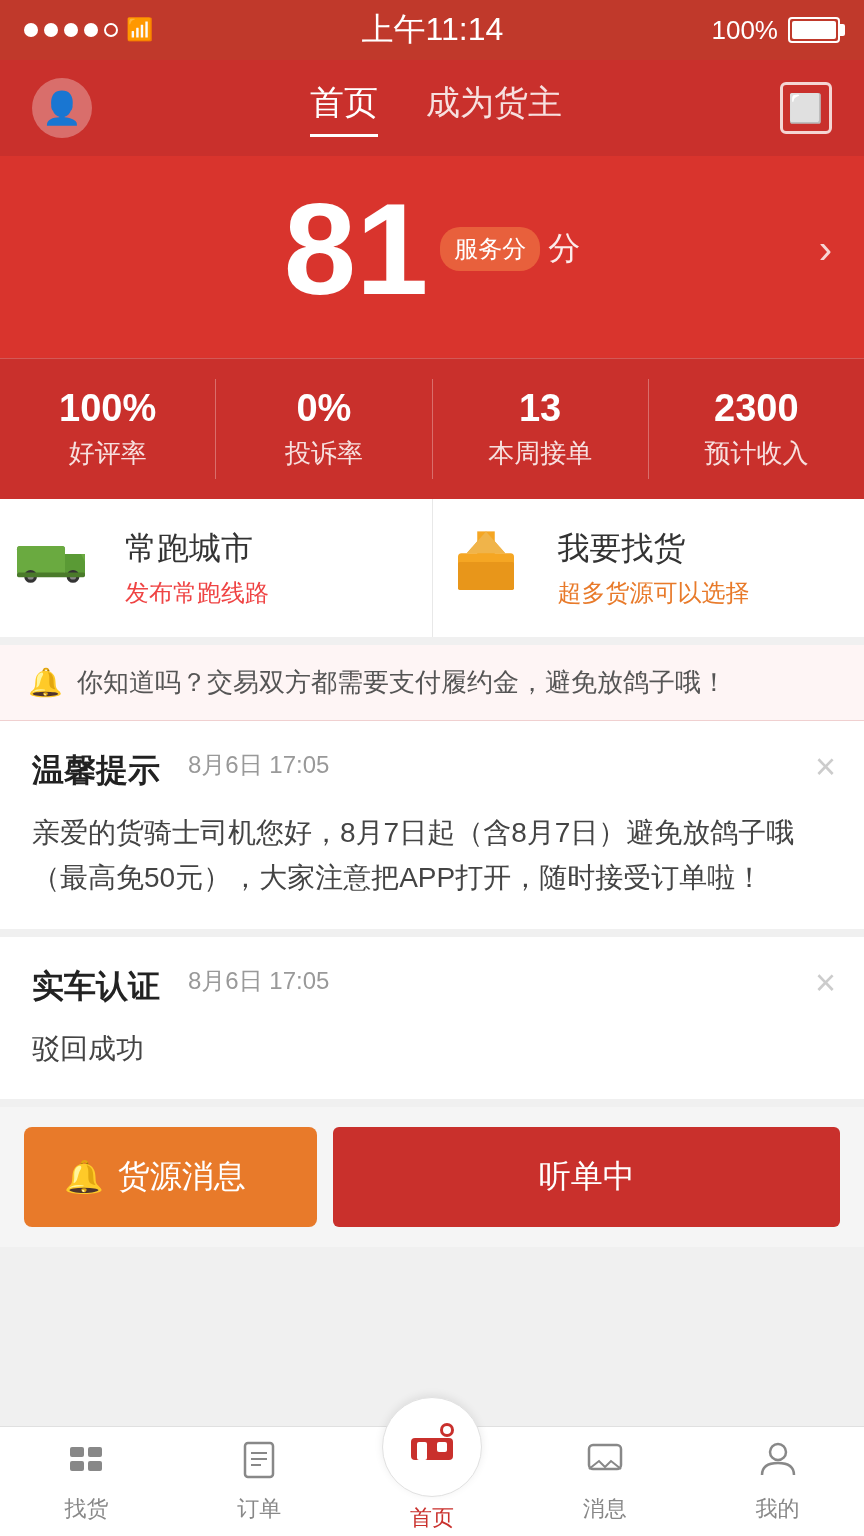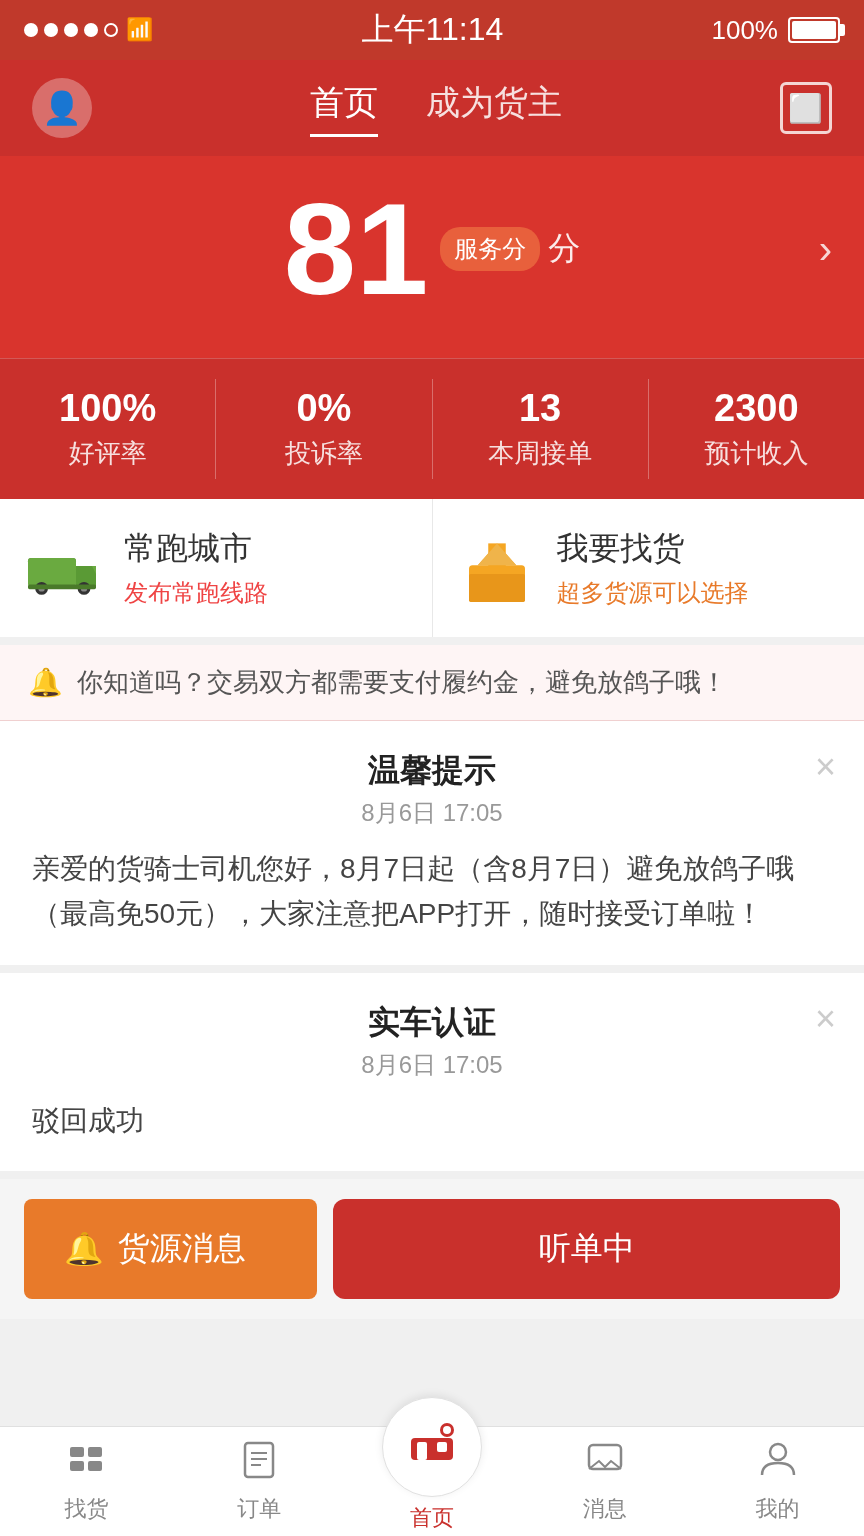--- a/index.html
+++ b/index.html
@@ -149,24 +149,24 @@
 
     
     .feature-row {
       background: white;
       display: flex;
       border-bottom: 8px solid #f0f0f0;
     }
     .feature-item {
       flex: 1;
       display: flex;
-      align-items: flex-end;
-      padding: 28px 24px;
-      cursor: pointer;
-      gap: 20px;
+      align-items: flex-start;
+      padding: 28px 13px;
+      cursor: pointer;
+      gap: 32px;
     }
     .feature-item:first-child { border-right: 1px solid #e8e8e8; }
     .feature-icon {
       width: 80px; height: 70px;
       display: flex; align-items: center; justify-content: center;
     }
     .truck-svg { width: 80px; height: 60px; }
     .upload-svg { width: 70px; height: 70px; }
     .feature-text { display: flex; flex-direction: column; gap: 6px; }
     .feature-title { font-size: 32px; font-weight: 500; color: #333; }
@@ -187,24 +187,22 @@
 
     
     .message-card {
       background: white;
       margin: 0 0 8px 0;
       padding: 28px 32px;
       position: relative;
     }
     .message-header {
       display: flex;
-      align-items: center;
-      gap: 4px;
+      gap: 28px;
       margin-bottom: 18px;
-      flex-direction: column;
     }
     .message-title { font-size: 32px; font-weight: 600; color: #222; }
     .message-time { font-size: 24px; color: #999; }
     .message-close {
       position: absolute;
       right: 28px;
       top: 28px;
       color: #ccc;
       font-size: 36px;
       cursor: pointer;
@@ -230,21 +228,21 @@
       cursor: pointer;
       display: flex;
       align-items: center;
       gap: 14px;
       flex: 1;
     }
     .btn-listen {
       background: #c9302c;
       color: white;
       border: none;
-      border-radius: 12px;
+      border-radius: 6px;
       padding: 28px 40px;
       font-size: 32px;
       font-weight: 500;
       cursor: pointer;
       flex: 2;
     }
 
     
     .bottom-nav {
       position: fixed;

